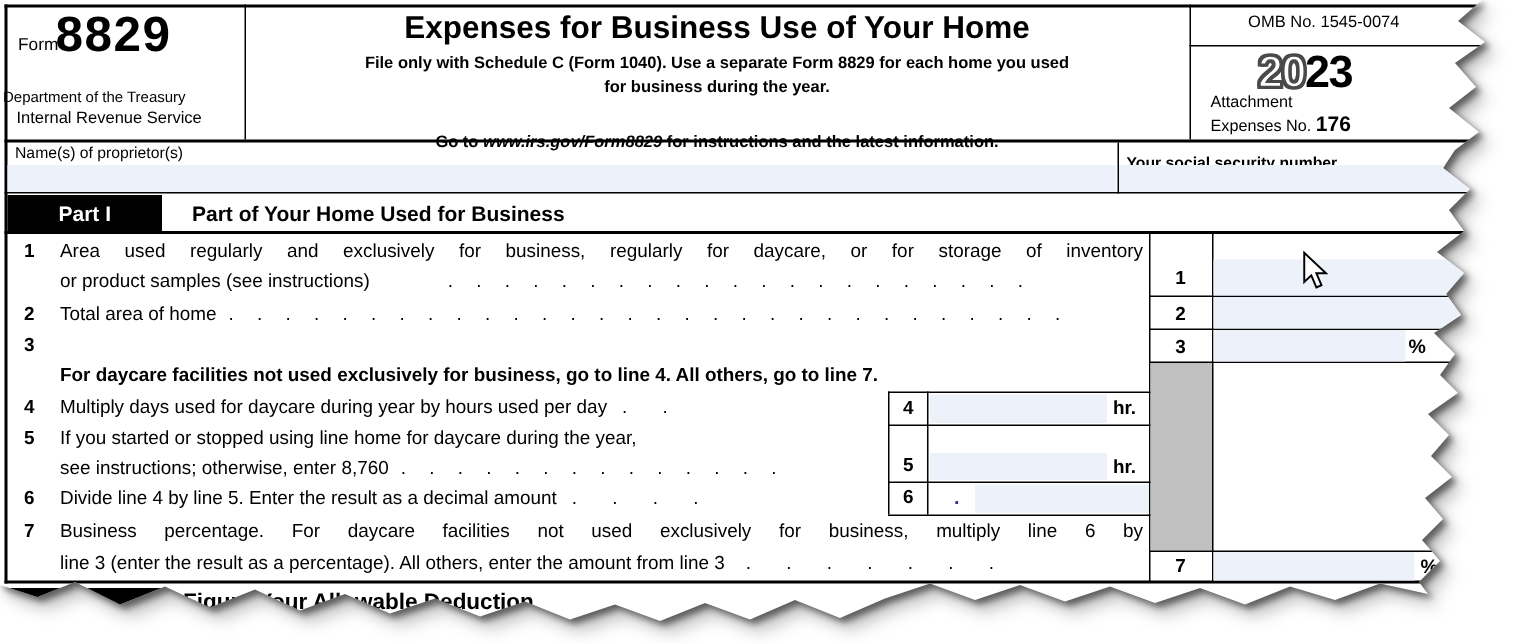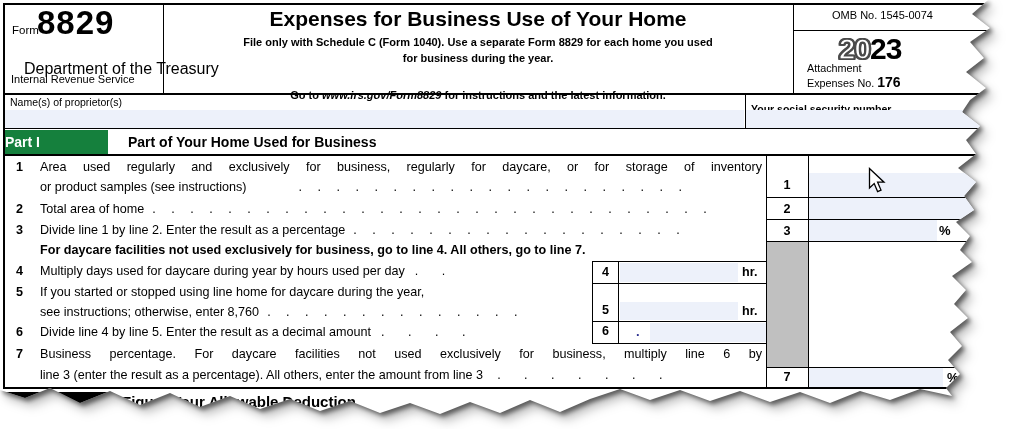--- a/index.html
+++ b/index.html
@@ -30,40 +30,40 @@
   .leader-wide{word-spacing:20px;margin-left:10px;white-space:nowrap;}
   .gap-lg{margin-left:52px;}
   .colnum{width:40px;text-align:center;font-weight:bold;font-size:12.6px;}
   .innum{width:25px;text-align:center;font-weight:bold;font-size:12.6px;}
   .pct{font-size:13px;font-weight:bold;}
   .hr-unit{font-size:12.6px;font-weight:bold;}
   .year{font-size:30px;font-weight:bold;letter-spacing:-1px;}
   .year-outline{color:#fff;-webkit-text-stroke:1.6px #4a4a4a;
      text-shadow:-1.4px -1.4px 0 #4a4a4a,1.4px -1.4px 0 #4a4a4a,-1.4px 1.4px 0 #4a4a4a,
        1.4px 1.4px 0 #4a4a4a,-1.4px 0 0 #4a4a4a,1.4px 0 0 #4a4a4a,0 -1.4px 0 #4a4a4a,0 1.4px 0 #4a4a4a;}
-  .badge{background:#15803d;color:#fff;font-weight:bold;font-size:14px;line-height:24px;}
+  .badge{background:#000000;color:#fff;font-weight:bold;font-size:14px;text-align:center;line-height:24px;}
   .heading{font-size:14px;font-weight:bold;}
   .navy{color:#2b2f8f;font-weight:bold;}
 </style>
 </head>
 <body>
 
 <div class="shadow-wrap">
   <div class="paper">
 
     <div class="abs ln" style="left:3px;top:3px;width:1005px;height:2px;"></div>
     <div class="abs ln" style="left:3px;top:3px;width:2px;height:386px;"></div>
     <div class="abs ln" style="left:163px;top:3px;width:1px;height:90px;"></div>
     <div class="abs ln" style="left:793px;top:3px;width:1px;height:90px;"></div>
     <div class="abs ln" style="left:3px;top:93px;width:1007px;height:2px;"></div>
     <div class="abs ln" style="left:793px;top:30px;width:217px;height:1px;"></div>
 
     <span class="abs" style="left:12px;top:24px;font-size:11.5px;">Form</span>
     <span class="abs b" style="left:37px;top:4px;font-size:33px;letter-spacing:1px;">8829</span>
-    <span class="abs" style="left:24px;top:60px;font-size:16px;">Department of the Treasury</span>
+    <span class="abs" style="left:2px;top:60px;font-size:10px;">Department of the Treasury</span>
     <span class="abs" style="left:11px;top:73px;font-size:11px;">Internal Revenue Service</span>
 
     <div class="abs b center" style="left:166px;top:7px;width:624px;font-size:21px;">Expenses for Business Use of Your Home</div>
     <div class="abs t-sub center" style="left:166px;top:36px;width:624px;">File only with Schedule C (Form 1040). Use a separate Form 8829 for each home you used</div>
     <div class="abs t-sub center" style="left:166px;top:52px;width:624px;">for business during the year.</div>
     <div class="abs t-sub center" style="left:166px;top:69px;width:624px;margin-top:20px;">
       <span>Go to </span><span class="i">www.irs.gov/Form8829</span><span> for instructions and the latest information.</span>
     </div>
 
     <div class="abs center" style="left:795px;top:9px;width:175px;font-size:11px;">OMB No. 1545-0074</div>
@@ -113,23 +113,20 @@
     <div class="abs t-body" style="left:40px;top:180px;width:726px;">
       <span>or product samples (see instructions)</span><span class="leader gap-lg">. . . . . . . . . . . . . . . . . . . . .</span>
     </div>
 
     <span class="abs b t-body" style="left:16px;top:202px;">2</span>
     <div class="abs t-body" style="left:40px;top:202px;width:726px;">
       <span>Total area of home</span><span class="leader">. . . . . . . . . . . . . . . . . . . . . . . . . . . . . .</span>
     </div>
 
     <span class="abs b t-body" style="left:16px;top:223px;">3</span>
-    <div class="abs t-body" style="left:40px;top:223px;width:726px;">
-      <span>Divide line 1 by line 2. Enter the result as a percentage</span><span class="leader">. . . . . . . . . . . . . . . . . .</span>
-    </div>
 
     <div class="abs t-body b" style="left:40px;top:243px;width:726px;">For daycare facilities not used exclusively for business, go to line 4. All others, go to line 7.</div>
 
     <span class="abs b t-body" style="left:16px;top:264px;">4</span>
     <div class="abs t-body" style="left:40px;top:264px;width:548px;">
       <span>Multiply days used for daycare during year by hours used per day</span><span class="leader-wide">. .</span>
     </div>
 
     <span class="abs b t-body" style="left:16px;top:285px;">5</span>
     <div class="abs t-body" style="left:40px;top:285px;width:548px;">If you started or stopped using line home for daycare during the year,</div>

